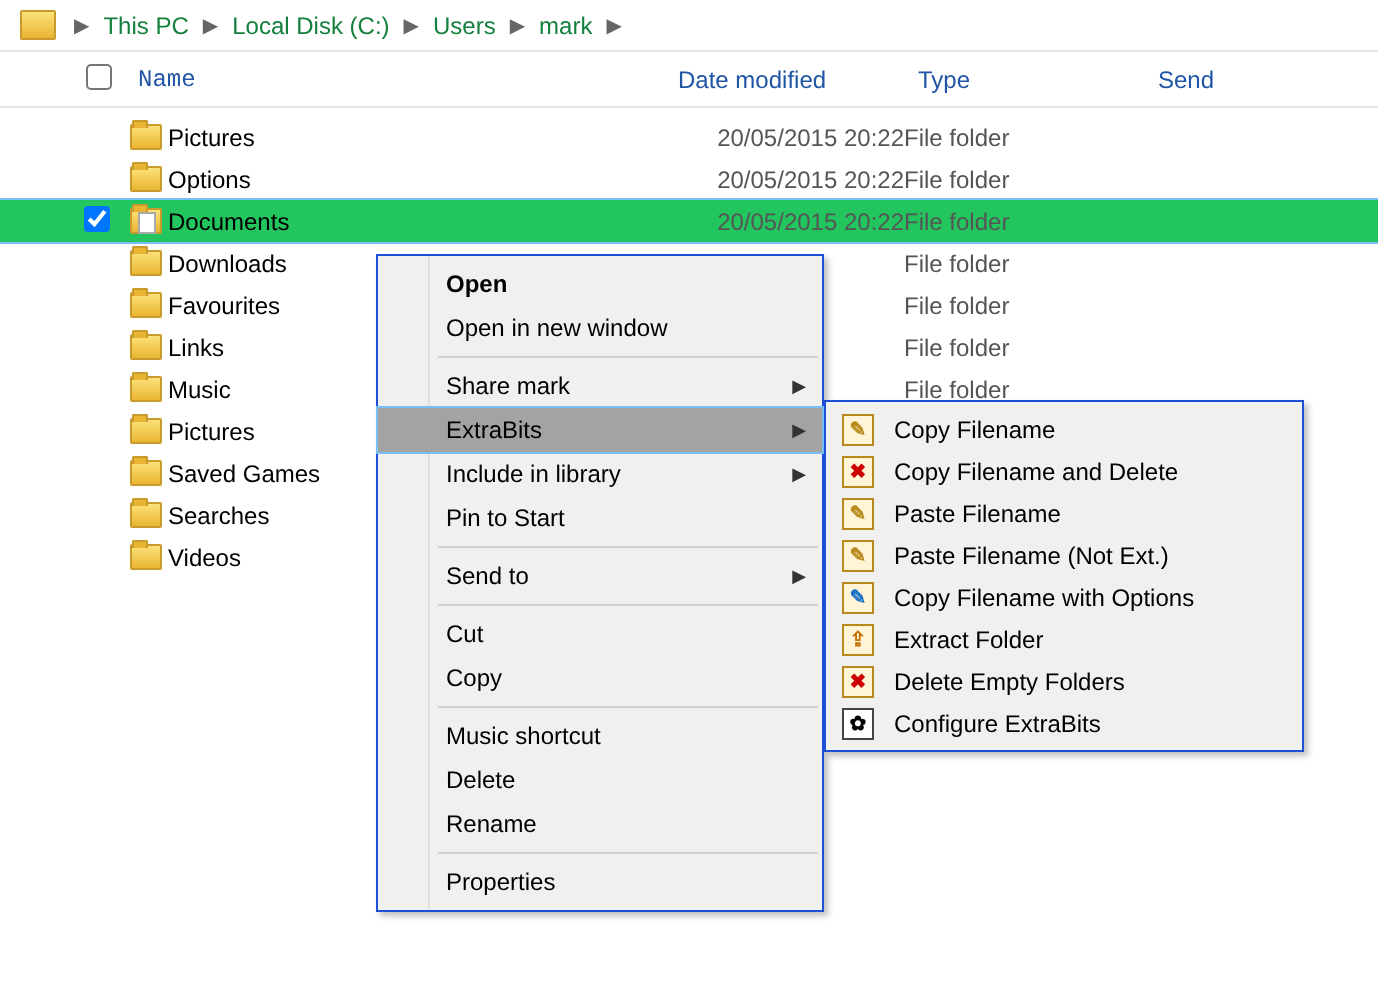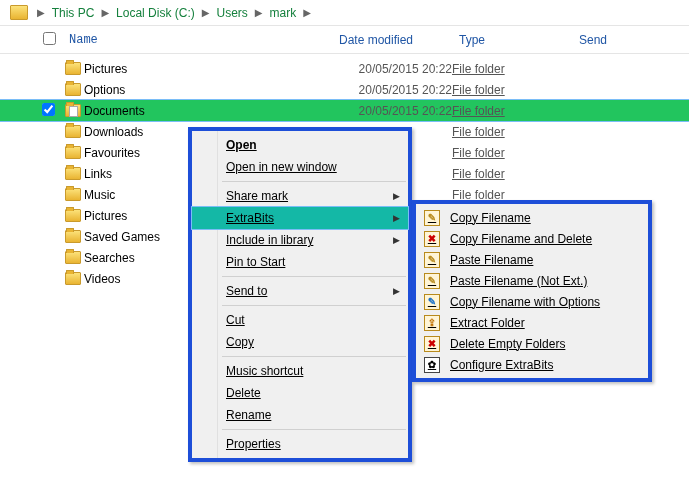--- a/index.html
+++ b/index.html
@@ -20,31 +20,31 @@
 
 .filelist { padding-top: 4px; }
 .row { display: flex; align-items: center; height: 21px; }
 .row.selected { background: #22c55e; outline: 1px solid #7abdf7; }
 .row .cell-check { width: 62px; padding-left: 42px; }
 .row .cell-check input { width: 13px; height: 13px; visibility: hidden; }
 .row.selected .cell-check input { visibility: visible; }
 .row .cell-icon { width: 22px; display: flex; justify-content: center; }
 .row .cell-name { width: 248px; }
 .row .cell-date { width: 120px; color: #555; text-align: right; }
-.row .cell-type { width: 120px; color: #555; text-decoration: underline; }
+.row .cell-type { width: 120px; color: #555; }
 
 .ficon { width: 16px; height: 13px; background: linear-gradient(#fce27a,#e9b432); border: 1px solid #c99a2c; border-radius: 1px; position: relative; }
 .ficon::before { content: ''; position: absolute; top: -3px; left: 0; width: 6px; height: 3px; background: #e9b432; border: 1px solid #c99a2c; border-bottom: none; border-radius: 1px 1px 0 0; }
 .ficon.docs::after { content: ''; position: absolute; left: 3px; top: 1px; width: 7px; height: 9px; background: #fff; border: 1px solid #aaa; }
 
-.context-menu { position: absolute; background: #f0f0f0; border: 4px solid #1d4ed8; box-shadow: 2px 2px 3px rgba(0,0,0,.25); text-decoration: underline; }
+.context-menu { position: absolute; background: #f0f0f0; border: 1px solid #1d4ed8; box-shadow: 2px 2px 3px rgba(0,0,0,.25); }
 .cm1 { left: 188px; top: 127px; width: 224px; }
 .cm-iconcol { position: absolute; left: 0; top: 0; bottom: 0; width: 26px; background: #f0f0f0; border-right: 1px solid #e0e0e0; }
 .cm-item { position: relative; display: flex; align-items: center; height: 22px; padding-left: 34px; padding-right: 20px; }
-.cm-item.highlight { background: #14b8a6; outline: 1px solid #7abdf7; }
+.cm-item.highlight { background: #a3a3a3; outline: 1px solid #7abdf7; }
 .cm-item .arrow { position: absolute; right: 8px; font-size: 9px; color: #333; }
 .cm-sep { height: 1px; background: #d0d0d0; margin: 3px 2px 3px 30px; }
 .cm-pad { height: 3px; }
 
 .cm2 { left: 412px; top: 200px; width: 240px; }
 .cm2 .cm-item { padding-left: 8px; height: 21px; }
 .cm2 .xicon { width: 16px; height: 16px; margin-right: 10px; display: flex; align-items: center; justify-content: center; border: 1px solid #b88a1c; background: #fff; font-size: 10px; font-weight: bold; }
 .cm2 .xicon.copy { color: #b88a1c; background: #fff5d6; }
 .cm2 .xicon.copydel { color: #c00; background: #fff5d6; }
 .cm2 .xicon.paste { color: #b88a1c; background: #fff5d6; }

